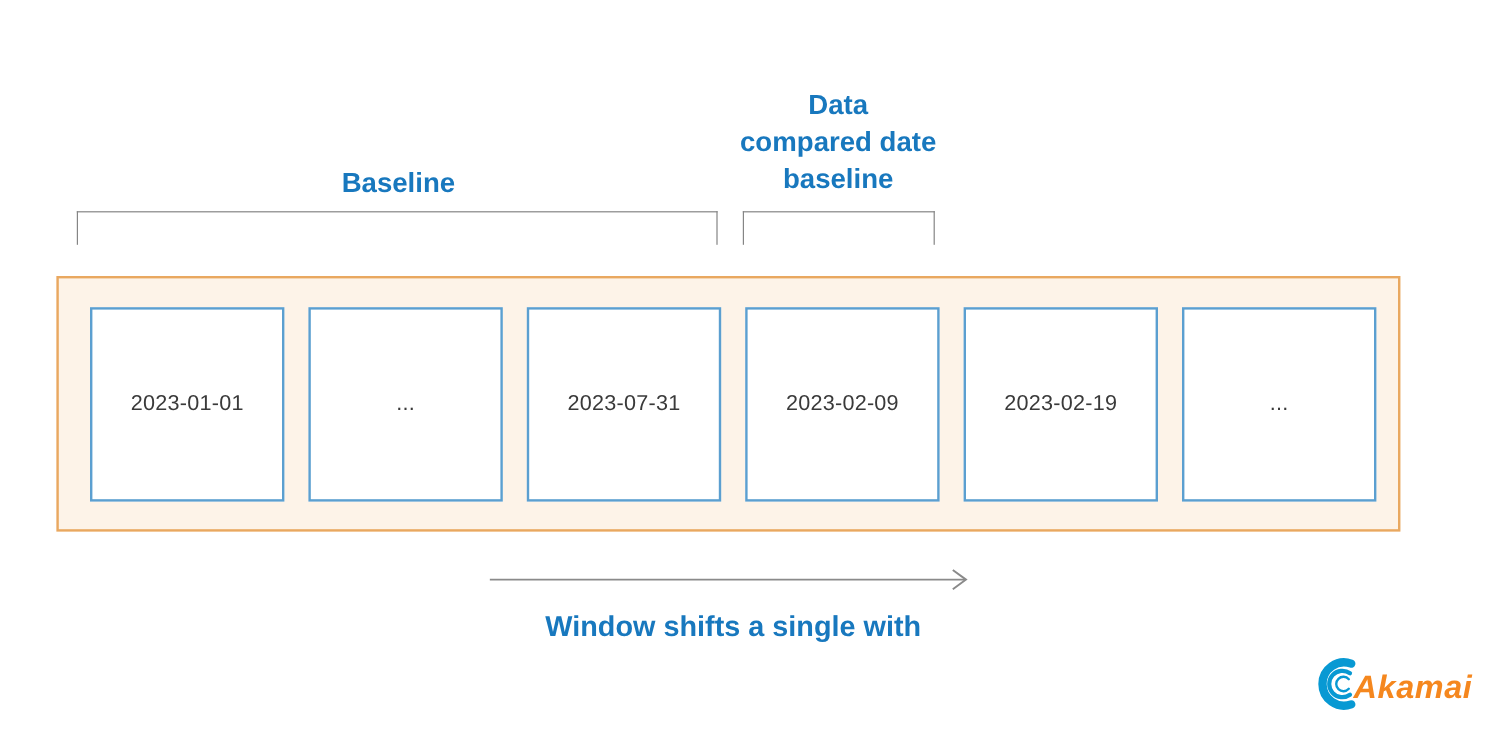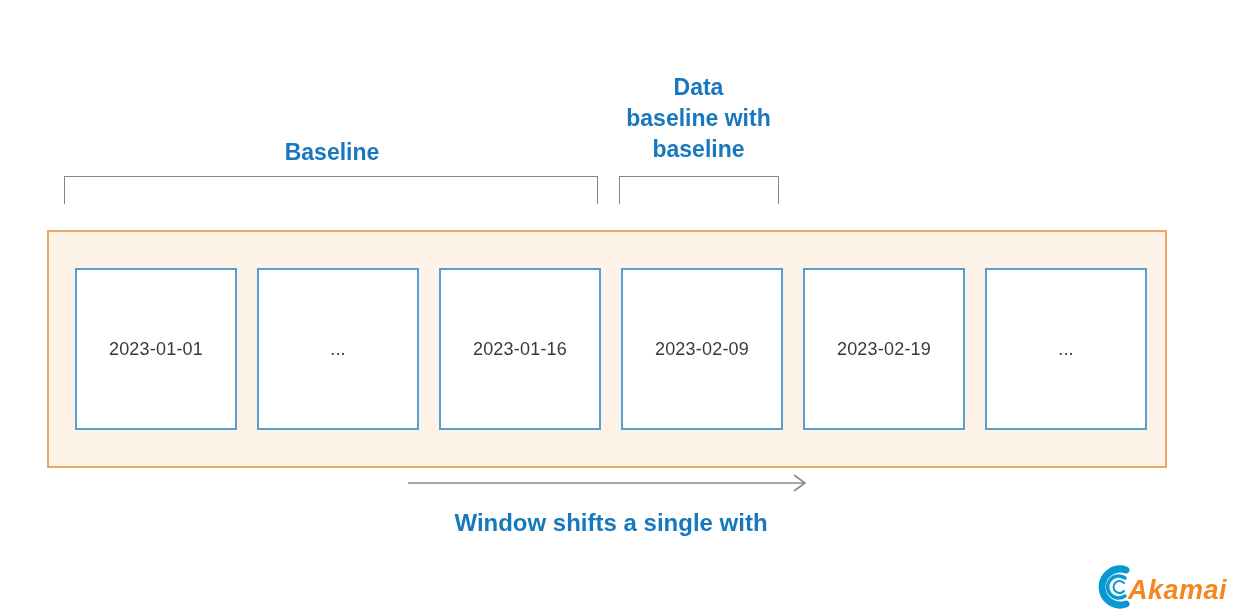--- a/index.html
+++ b/index.html
@@ -46,21 +46,21 @@
   }
   .bracket-baseline { left: 64px;  width: 534px; }
   .bracket-compared { left: 619px; width: 160px; }
 
   
   .date-window {
     position: absolute;
     left: 47px;
     top: 230px;
     width: 1120px;
-    height: 238px;
+    height: 213px;
     background: #FDF3E8;
     border: 2px solid #E9A860;
     display: flex;
     align-items: center;
     gap: 20px;
     padding-left: 26px;
   }
   .daybox {
     width: 162px;
     height: 162px;
@@ -88,59 +88,59 @@
     top: 507px;
     width: 406px;
     text-align: center;
     font-size: 24px;
   }
 
   
   .logo {
     position: absolute;
     left: 1092px;
-    top: 564px;
+    top: 547px;
     display: flex;
     align-items: center;
   }
   .logo-text {
     color: #F5871E;
     font-weight: bold;
     font-style: italic;
     font-size: 27px;
     margin-left: -14px;
     margin-top: 6px;
     letter-spacing: 0.5px;
   }
 </style>
 </head>
 <body>
 
 <div class="canvas">
 
   <div class="blue-label compared-label">
     <div>Data</div>
-    <div>baseline with</div>
+    <div>compared date</div>
     <div>baseline</div>
   </div>
 
   <div class="blue-label baseline-label">Baseline</div>
 
   <div class="bracket bracket-baseline"></div>
   <div class="bracket bracket-compared"></div>
 
   <div class="date-window">
     <div class="daybox">
       <span>2023-01-01</span>
     </div>
     <div class="daybox">
       <span>...</span>
     </div>
     <div class="daybox">
-      <span>2023-01-16</span>
+      <span>2023-07-31</span>
     </div>
     <div class="daybox">
       <span>2023-02-09</span>
     </div>
     <div class="daybox">
       <span>2023-02-19</span>
     </div>
     <div class="daybox">
       <span>...</span>
     </div>

